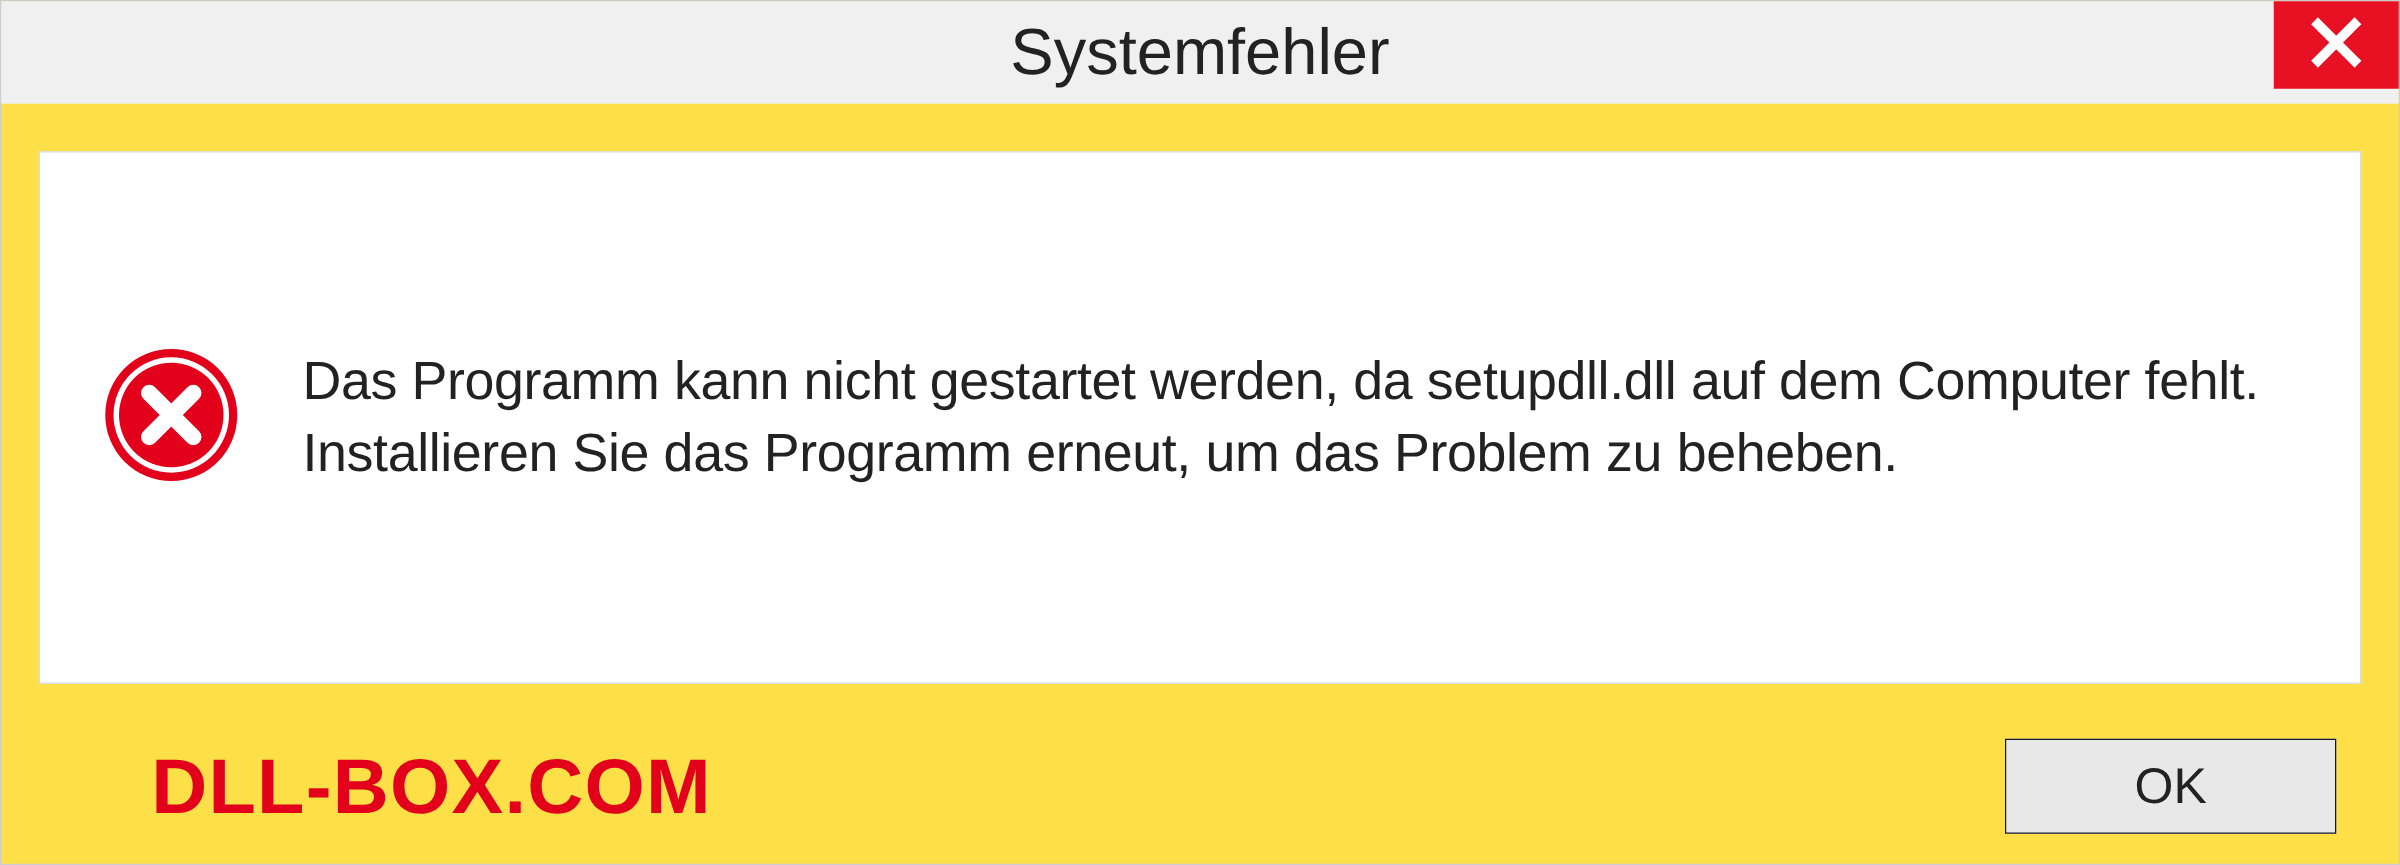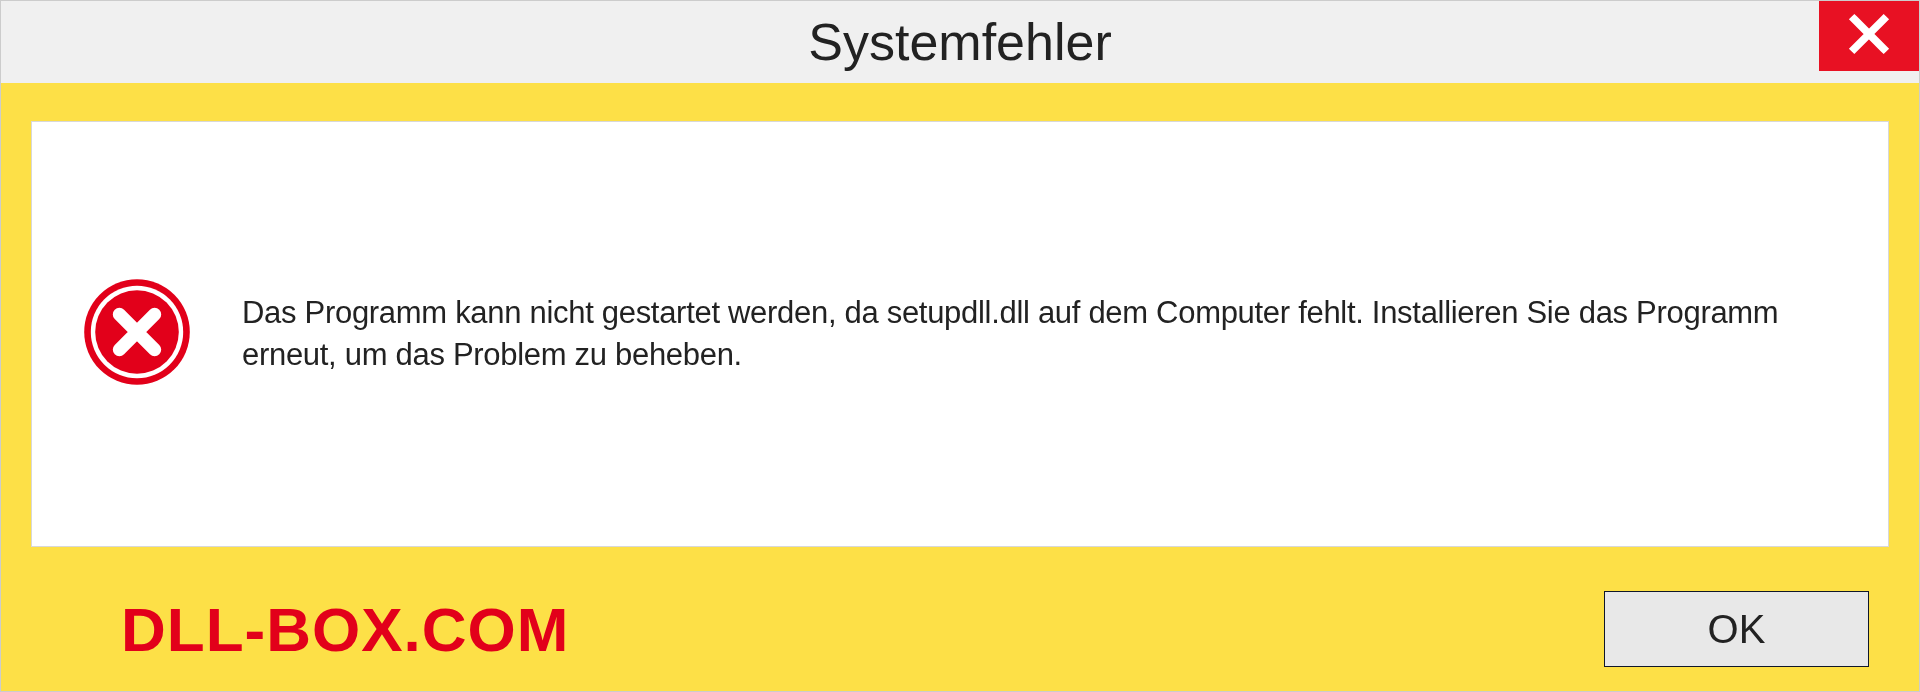--- a/index.html
+++ b/index.html
@@ -63,21 +63,21 @@
       gap: 50px;
     }
     .error-icon {
       flex-shrink: 0;
     }
     .error-icon svg {
       width: 110px;
       height: 110px;
     }
     .message-text {
-      font-size: 31px;
+      font-size: 43px;
       line-height: 1.35;
       color: #222;
       letter-spacing: -0.3px;
     }
     .footer {
       height: 124px;
       display: flex;
       align-items: center;
       justify-content: space-between;
       padding: 0 50px 0 120px;

